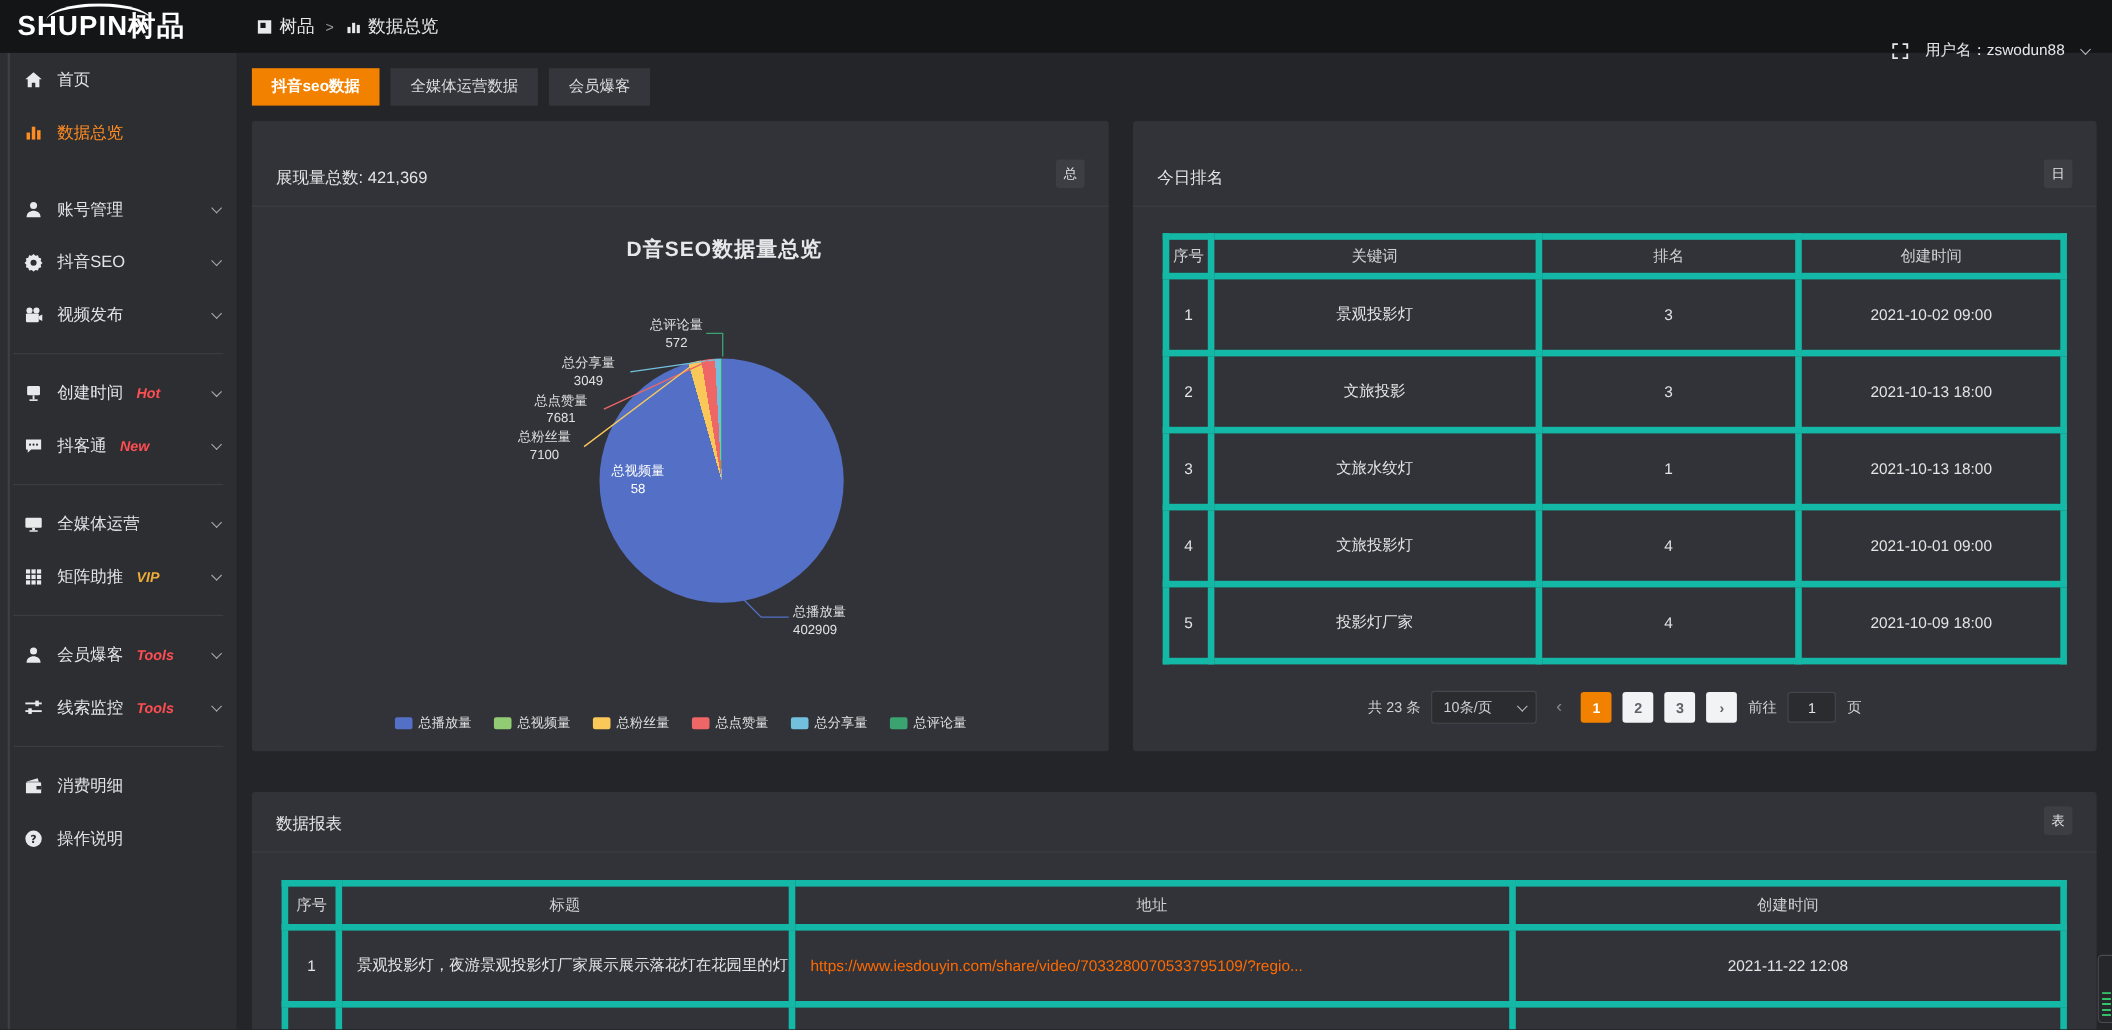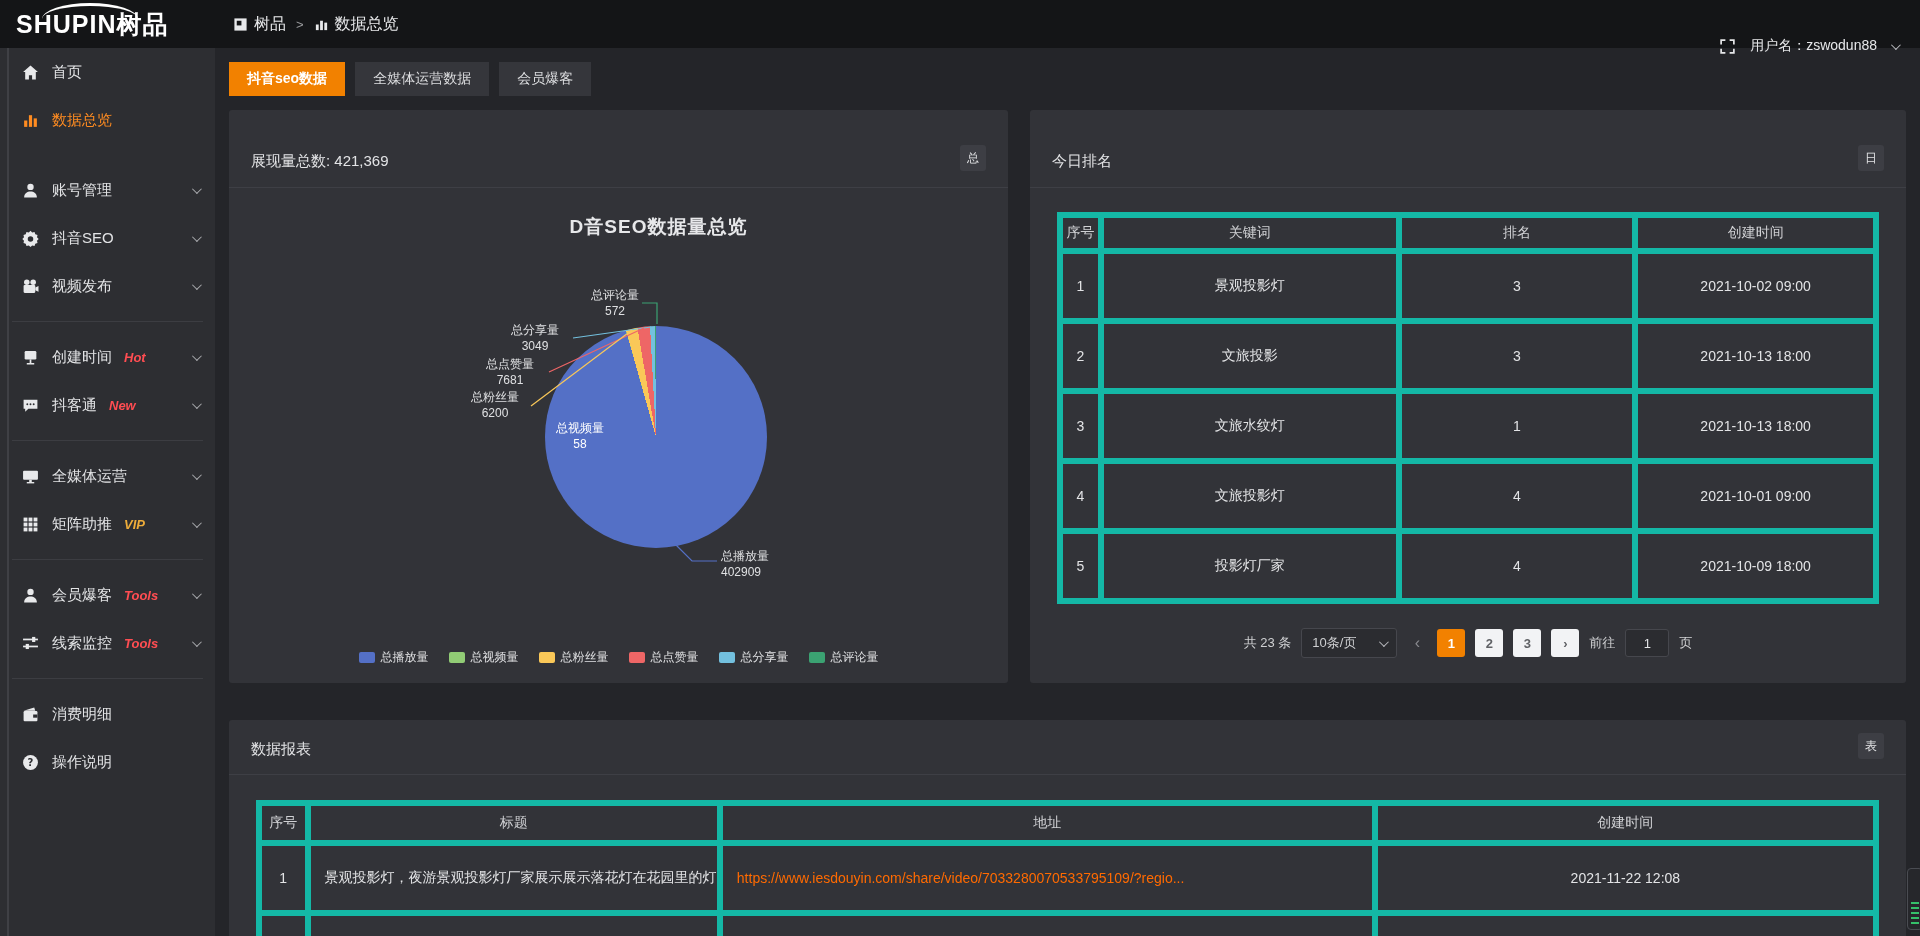--- a/index.html
+++ b/index.html
@@ -352,21 +352,21 @@
           <div class="plabel" style="left:256px; top:134px;">
             <div>总分享量</div>
               <div>3049</div>
           </div>
           <div class="plabel" style="left:231px; top:168px;">
             <div>总点赞量</div>
               <div>7681</div>
           </div>
           <div class="plabel" style="left:216px; top:201px;">
             <div>总粉丝量</div>
-              <div>6200</div>
+              <div>7100</div>
           </div>
           <div class="plabel inside" style="left:301px; top:232px;">
             <div>总视频量</div>
               <div>58</div>
           </div>
           <div class="plabel left-al" style="left:492px; top:360px;">
             <div>总播放量</div>
               <div>402909</div>
           </div>
 

